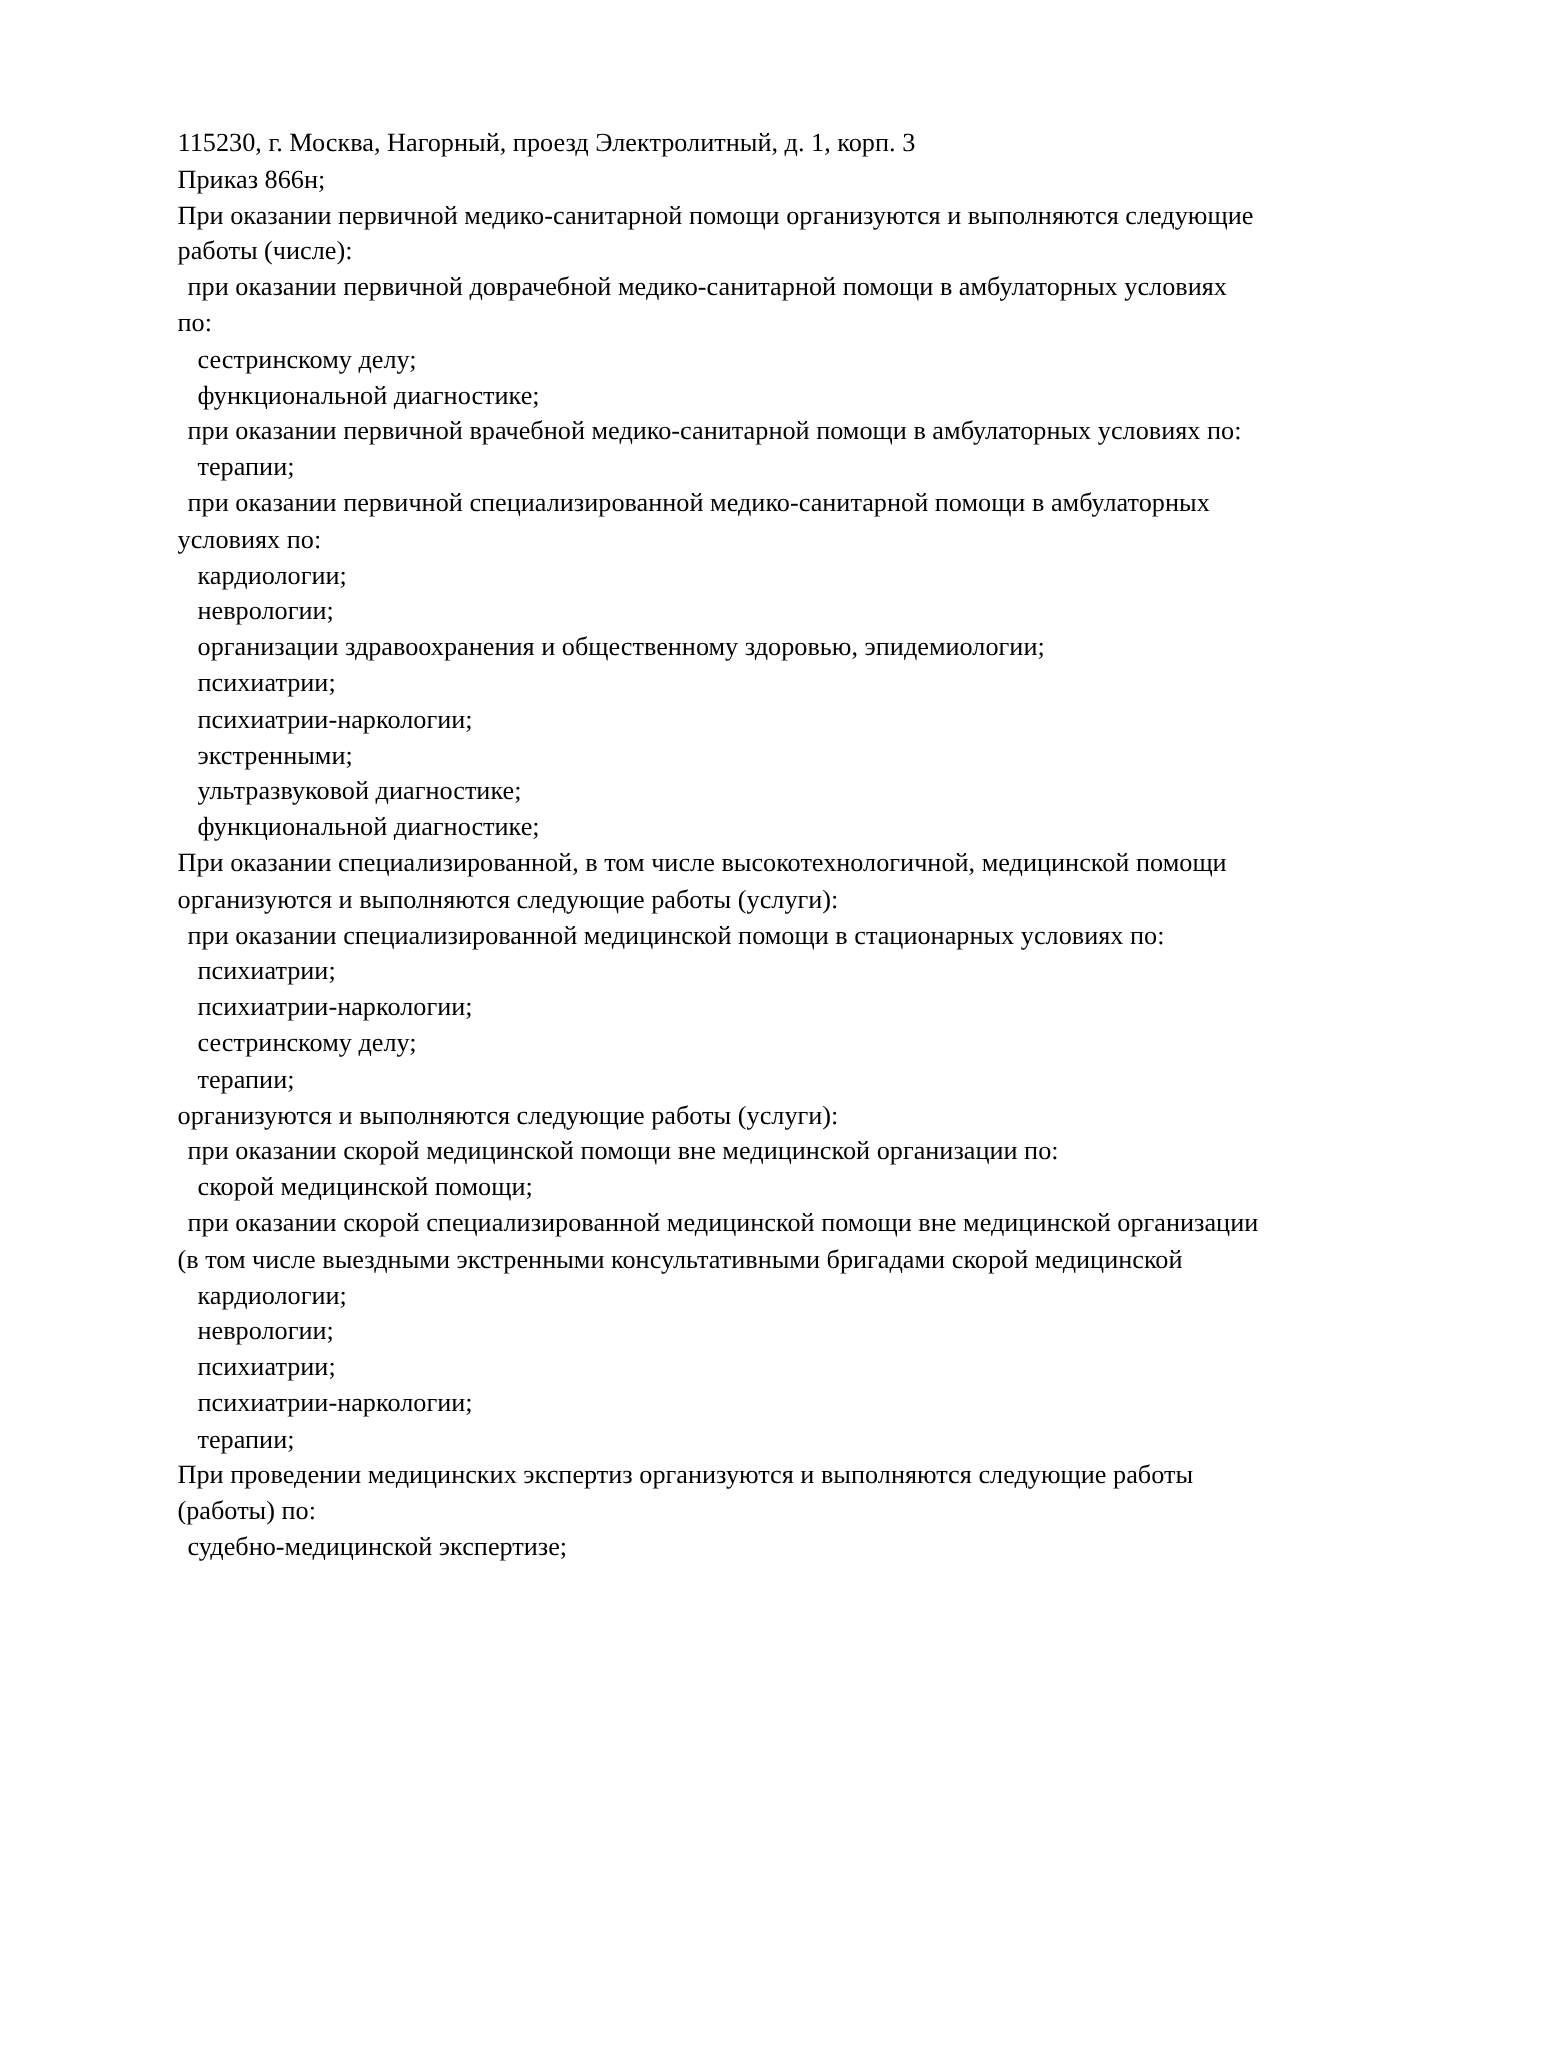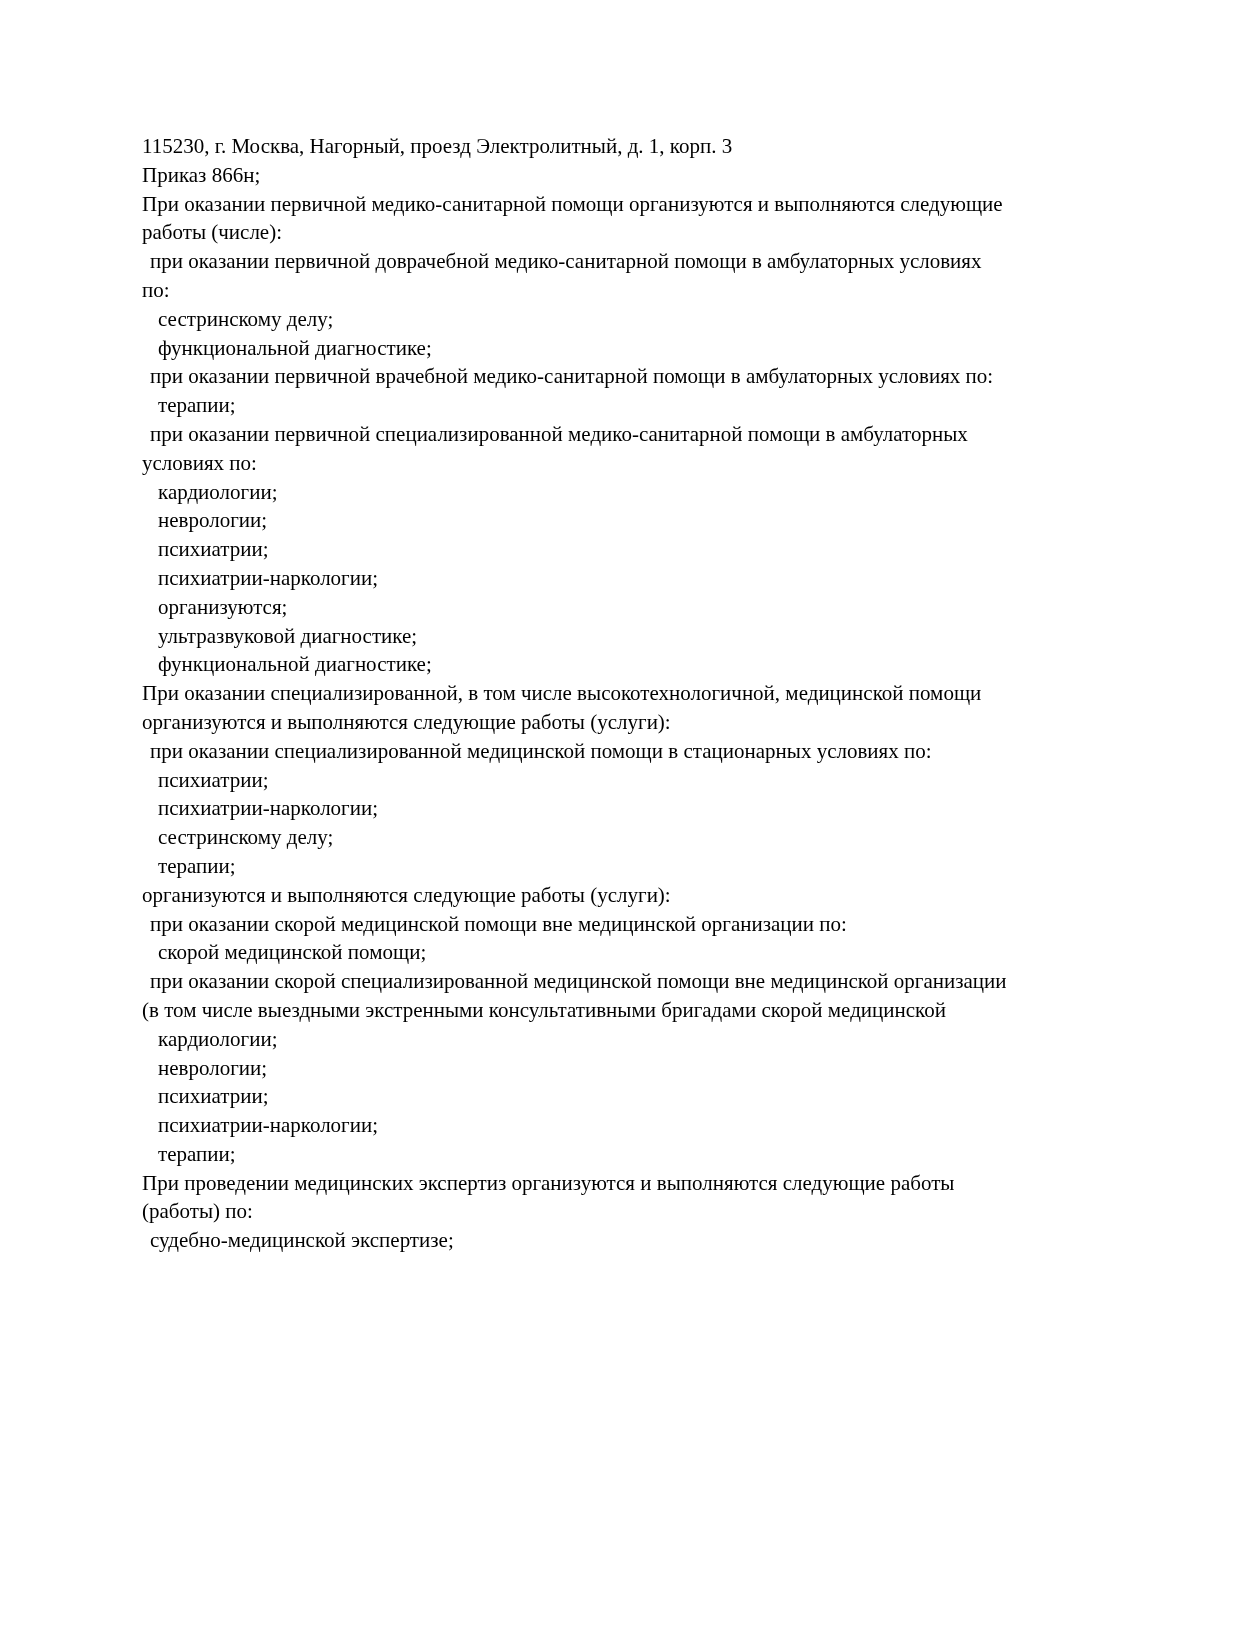--- a/index.html
+++ b/index.html
@@ -16,21 +16,20 @@
   }
   .text-block {
     position: absolute;
     left: 142px;
     top: 100px;
     width: 1085px;
     font-size: 21px;
     line-height: 28.8px;
     color: #000000;
     font-weight: 400;
-    margin-top: 32px;
   }
   .line {
     white-space: pre;
   }
   .indent-0 { padding-left: 0; }
   .indent-1 { padding-left: 8px; }
   .indent-2 { padding-left: 16px; }
 </style>
 </head>
 <body>
@@ -44,23 +43,24 @@
       <div class="line indent-1">при оказании первичной доврачебной медико-санитарной помощи в амбулаторных условиях</div>
       <div class="line indent-0">по:</div>
       <div class="line indent-2">сестринскому делу;</div>
       <div class="line indent-2">функциональной диагностике;</div>
       <div class="line indent-1">при оказании первичной врачебной медико-санитарной помощи в амбулаторных условиях по:</div>
       <div class="line indent-2">терапии;</div>
       <div class="line indent-1">при оказании первичной специализированной медико-санитарной помощи в амбулаторных</div>
       <div class="line indent-0">условиях по:</div>
       <div class="line indent-2">кардиологии;</div>
       <div class="line indent-2">неврологии;</div>
+      <div class="line indent-2">организации здравоохранения и общественному здоровью, эпидемиологии;</div>
       <div class="line indent-2">психиатрии;</div>
       <div class="line indent-2">психиатрии-наркологии;</div>
-      <div class="line indent-2">организуются;</div>
+      <div class="line indent-2">экстренными;</div>
       <div class="line indent-2">ультразвуковой диагностике;</div>
       <div class="line indent-2">функциональной диагностике;</div>
       <div class="line indent-0">При оказании специализированной, в том числе высокотехнологичной, медицинской помощи</div>
       <div class="line indent-0">организуются и выполняются следующие работы (услуги):</div>
       <div class="line indent-1">при оказании специализированной медицинской помощи в стационарных условиях по:</div>
       <div class="line indent-2">психиатрии;</div>
       <div class="line indent-2">психиатрии-наркологии;</div>
       <div class="line indent-2">сестринскому делу;</div>
       <div class="line indent-2">терапии;</div>
       <div class="line indent-0">организуются и выполняются следующие работы (услуги):</div>

